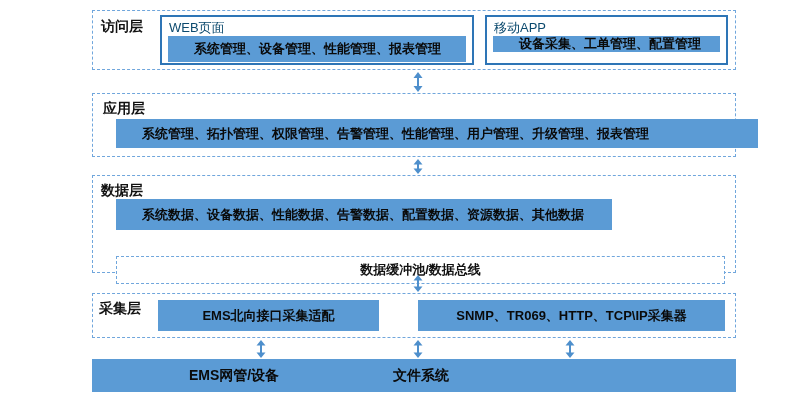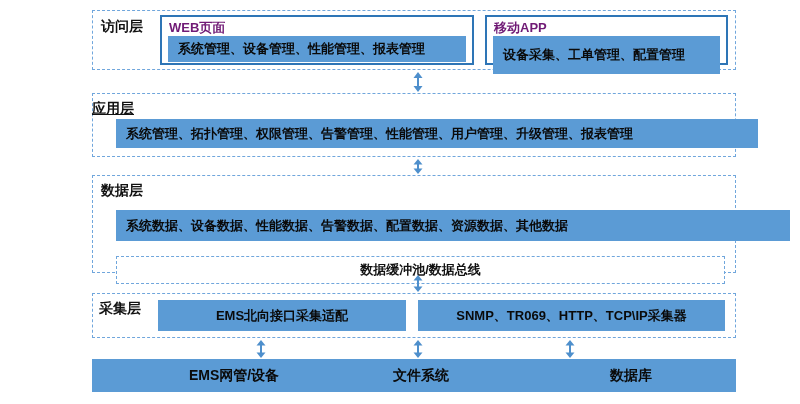--- a/index.html
+++ b/index.html
@@ -4,26 +4,26 @@
 <style>
   html,body{margin:0;padding:0;}
   body{
     width:800px;height:404px;background:#ffffff;position:relative;overflow:hidden;
     font-family:"Liberation Sans", sans-serif;color:#111;
   }
   .abs{position:absolute;box-sizing:border-box;}
   .dashed{border:1px dashed #70A6DC;background:#ffffff;}
   .layer-label{font-size:14px;font-weight:600;color:#111;line-height:17px;white-space:nowrap;}
   .solidbox{border:2px solid #2E75B6;background:#ffffff;}
-  .box-title{position:absolute;left:7px;top:2px;font-size:13px;font-weight:700;color:#701a75;white-space:nowrap;}
+  .box-title{position:absolute;left:7px;top:2px;font-size:13px;font-weight:400;color:#0c4a6e;white-space:nowrap;}
   .bluebar{
     background:#5B9BD5;color:#0a0a0a;font-size:13px;font-weight:600;
     display:flex;align-items:center;white-space:nowrap;overflow:hidden;
   }
-  .bluebar.padded{padding-left:10px;text-align:right;}
+  .bluebar.padded{padding-left:26px;text-align:right;}
   .bluebar.centered{justify-content:center;}
   .busbox{
     border:1px dashed #70A6DC;background:#ffffff;display:flex;align-items:center;justify-content:center;
     font-size:13px;font-weight:600;color:#111;
   }
   .bottombar{background:#5B9BD5;}
   .bottombar .blabel{
     position:absolute;top:0;height:33px;display:flex;align-items:center;
     transform:translateX(-50%);font-size:14px;font-weight:600;color:#0a0a0a;white-space:nowrap;
   }
@@ -35,53 +35,53 @@
 <div class="abs dashed" style="left:92px;top:10px;width:644px;height:60px;"></div>
 <div class="abs layer-label" style="left:101px;top:18px;">访问层</div>
 
 <div class="abs solidbox" style="left:160px;top:15px;width:314px;height:50px;">
   <span class="box-title">WEB页面</span>
   <div class="abs bluebar padded" style="left:6px;top:19px;width:298px;height:26px;">系统管理、设备管理、性能管理、报表管理</div>
 </div>
 
 <div class="abs solidbox" style="left:485px;top:15px;width:243px;height:50px;">
   <span class="box-title">移动APP</span>
-  <div class="abs bluebar padded" style="left:6px;top:19px;width:227px;height:38px;">设备采集、工单管理、配置管理</div>
+  <div class="abs bluebar padded" style="left:6px;top:19px;width:227px;height:16px;">设备采集、工单管理、配置管理</div>
 </div>
 
 <svg class="varrow" style="left:412px;top:72px;" width="12" height="20" viewBox="0 0 12 20">
   <line x1="6" y1="4" x2="6" y2="16" stroke="#4E8FCC" stroke-width="2"></line>
   <polygon points="6,0 1.5,6 10.5,6" fill="#4E8FCC"></polygon>
   <polygon points="6,20 1.5,14 10.5,14" fill="#4E8FCC"></polygon>
 </svg>
 
 <div class="abs dashed" style="left:92px;top:93px;width:644px;height:64px;"></div>
-<div class="abs layer-label" style="left:92px;top:100px;text-decoration:underline;">应用层</div>
+<div class="abs layer-label" style="left:103px;top:100px;">应用层</div>
 <div class="abs bluebar padded" style="left:116px;top:119px;width:642px;height:29px;">系统管理、拓扑管理、权限管理、告警管理、性能管理、用户管理、升级管理、报表管理</div>
 
 <svg class="varrow" style="left:412px;top:159px;" width="12" height="15" viewBox="0 0 12 15">
   <line x1="6" y1="3" x2="6" y2="12" stroke="#4E8FCC" stroke-width="2"></line>
   <polygon points="6,0 1.5,5.5 10.5,5.5" fill="#4E8FCC"></polygon>
   <polygon points="6,15 1.5,9.5 10.5,9.5" fill="#4E8FCC"></polygon>
 </svg>
 
 <div class="abs dashed" style="left:92px;top:175px;width:644px;height:98px;"></div>
 <div class="abs layer-label" style="left:101px;top:182px;">数据层</div>
-<div class="abs bluebar padded" style="left:116px;top:210px;width:674px;height:31px;">系统数据、设备数据、性能数据、告警数据、配置数据、资源数据、其他数据</div>
+<div class="abs bluebar padded" style="left:116px;top:199px;width:496px;height:31px;">系统数据、设备数据、性能数据、告警数据、配置数据、资源数据、其他数据</div>
 <div class="abs busbox" style="left:116px;top:236px;width:609px;height:28px;margin-top:20px;">数据缓冲池/数据总线</div>
 
 <svg class="varrow" style="left:412px;top:275px;" width="12" height="17" viewBox="0 0 12 17">
   <line x1="6" y1="3" x2="6" y2="14" stroke="#4E8FCC" stroke-width="2"></line>
   <polygon points="6,0 1.5,5.5 10.5,5.5" fill="#4E8FCC"></polygon>
   <polygon points="6,17 1.5,11.5 10.5,11.5" fill="#4E8FCC"></polygon>
 </svg>
 
 <div class="abs dashed" style="left:92px;top:293px;width:644px;height:45px;"></div>
 <div class="abs layer-label" style="left:99px;top:300px;">采集层</div>
-<div class="abs bluebar centered" style="left:158px;top:300px;width:248px;height:31px;">EMS北向接口采集适配</div>
+<div class="abs bluebar centered" style="left:158px;top:300px;width:221px;height:31px;">EMS北向接口采集适配</div>
 <div class="abs bluebar centered" style="left:418px;top:300px;width:307px;height:31px;">SNMP、TR069、HTTP、TCP\IP采集器</div>
 
 <svg class="varrow" style="left:255px;top:340px;" width="12" height="18" viewBox="0 0 12 18">
   <line x1="6" y1="3" x2="6" y2="15" stroke="#4E8FCC" stroke-width="2"></line>
   <polygon points="6,0 1.5,5.5 10.5,5.5" fill="#4E8FCC"></polygon>
   <polygon points="6,18 1.5,12.5 10.5,12.5" fill="#4E8FCC"></polygon>
 </svg>
 <svg class="varrow" style="left:412px;top:340px;" width="12" height="18" viewBox="0 0 12 18">
   <line x1="6" y1="3" x2="6" y2="15" stroke="#4E8FCC" stroke-width="2"></line>
   <polygon points="6,0 1.5,5.5 10.5,5.5" fill="#4E8FCC"></polygon>
@@ -89,14 +89,13 @@
 </svg>
 <svg class="varrow" style="left:564px;top:340px;" width="12" height="18" viewBox="0 0 12 18">
   <line x1="6" y1="3" x2="6" y2="15" stroke="#4E8FCC" stroke-width="2"></line>
   <polygon points="6,0 1.5,5.5 10.5,5.5" fill="#4E8FCC"></polygon>
   <polygon points="6,18 1.5,12.5 10.5,12.5" fill="#4E8FCC"></polygon>
 </svg>
 
 <div class="abs bottombar" style="left:92px;top:359px;width:644px;height:33px;">
   <span class="blabel" style="left:142px;">EMS网管/设备</span>
   <span class="blabel" style="left:329px;">文件系统</span>
-  <span class="blabel" style="left:539px;">数据库</span>
 </div>
 
 </body></html>

